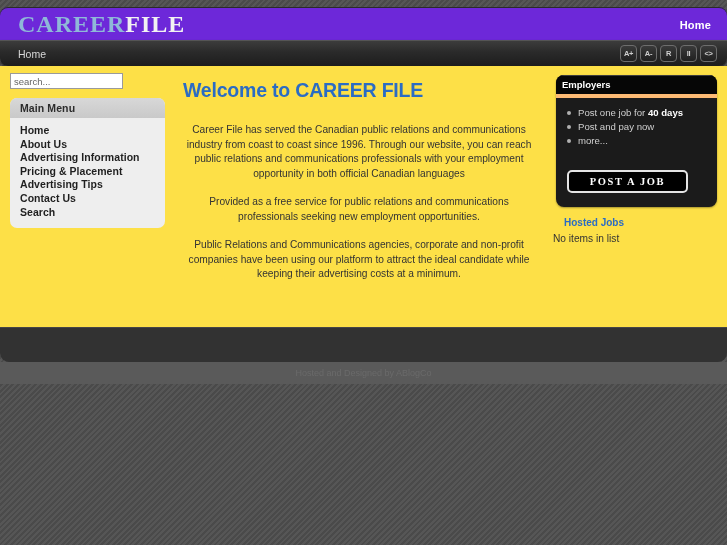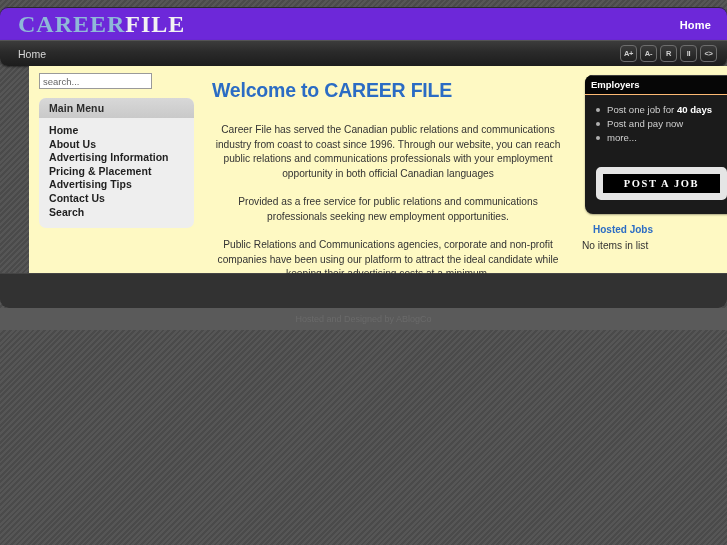--- a/index.html
+++ b/index.html
@@ -90,24 +90,23 @@
     font-size: 7.5px;
     font-weight: bold;
     line-height: 15px;
     text-align: center;
     letter-spacing: -0.3px;
   }
 
   
   .content {
     position: relative;
-    background: #fef9c3;
-    height: 207px;
+    background: #fde047;
+    height: 261px;
     border-radius: 0 0 0 0;
-    margin-left: 29px;
   }
 
   
   .sidebar {
     position: absolute;
     left: 0;
     top: 0;
     width: 168px;
     padding: 6px 8px 0 8px;
   }
@@ -196,21 +195,21 @@
     overflow: hidden;
     box-shadow: 0 1px 2px rgba(0,0,0,.35);
   }
   .employers-title {
     background: #060606;
     color: #ffffff;
     font-size: 9.5px;
     font-weight: bold;
     padding: 3px 0 4px 6px;
     border-top: 1px solid #3d3d3d;
-    border-bottom: 1px solid #fdba74;
+    border-bottom: 4px solid #fdba74;
   }
   .employers-list {
     list-style: none;
     margin: 0;
     padding: 8px 0 0 0;
   }
   .employers-list li {
     position: relative;
     padding: 0 0 0 22px;
     color: #cfcfcf;
@@ -229,21 +228,21 @@
   }
   .employers-list li b { color: #ffffff; }
   .post-job-btn {
     display: block;
     margin: 22px 0 14px 11px;
     width: 117px;
     height: 19px;
     line-height: 19px;
     text-align: center;
     background: #000;
-    border: 7px solid #e5e5e5;
+    border: 2px solid #e5e5e5;
     border-radius: 5px;
     color: #ffffff;
     font-family: "Liberation Serif", serif;
     font-size: 10.5px;
     font-weight: bold;
     letter-spacing: 1.6px;
     text-decoration: none;
   }
 
   .latest-jobs-title {

